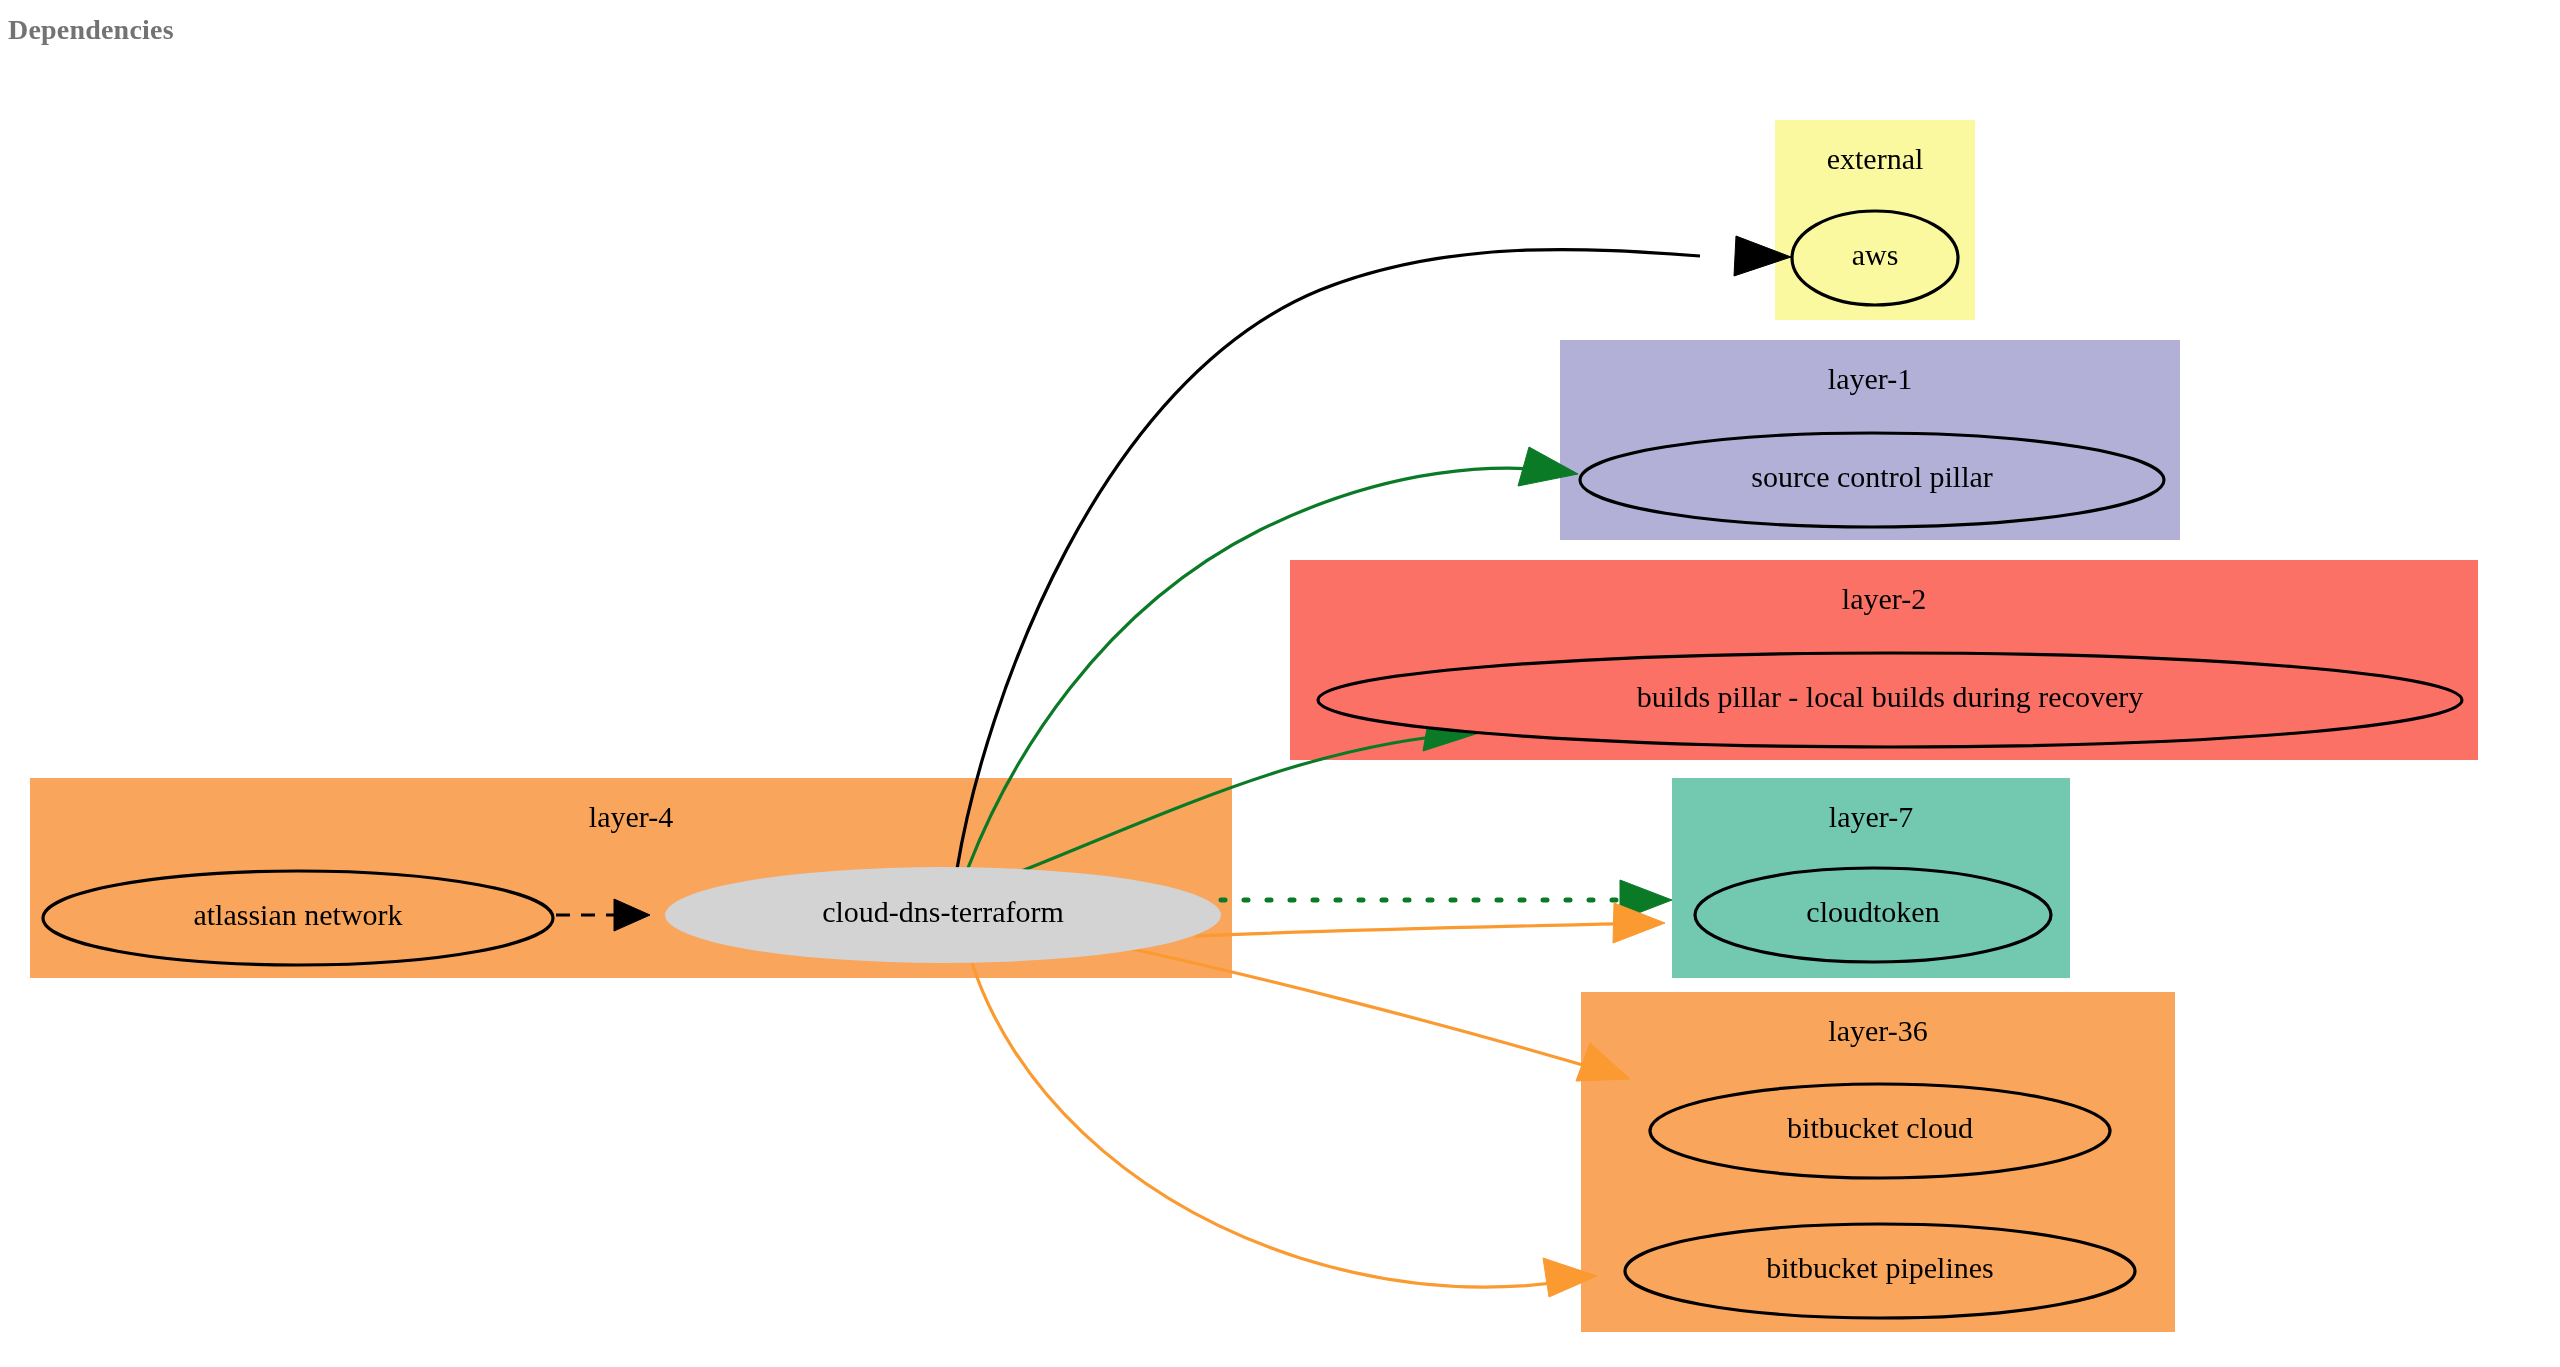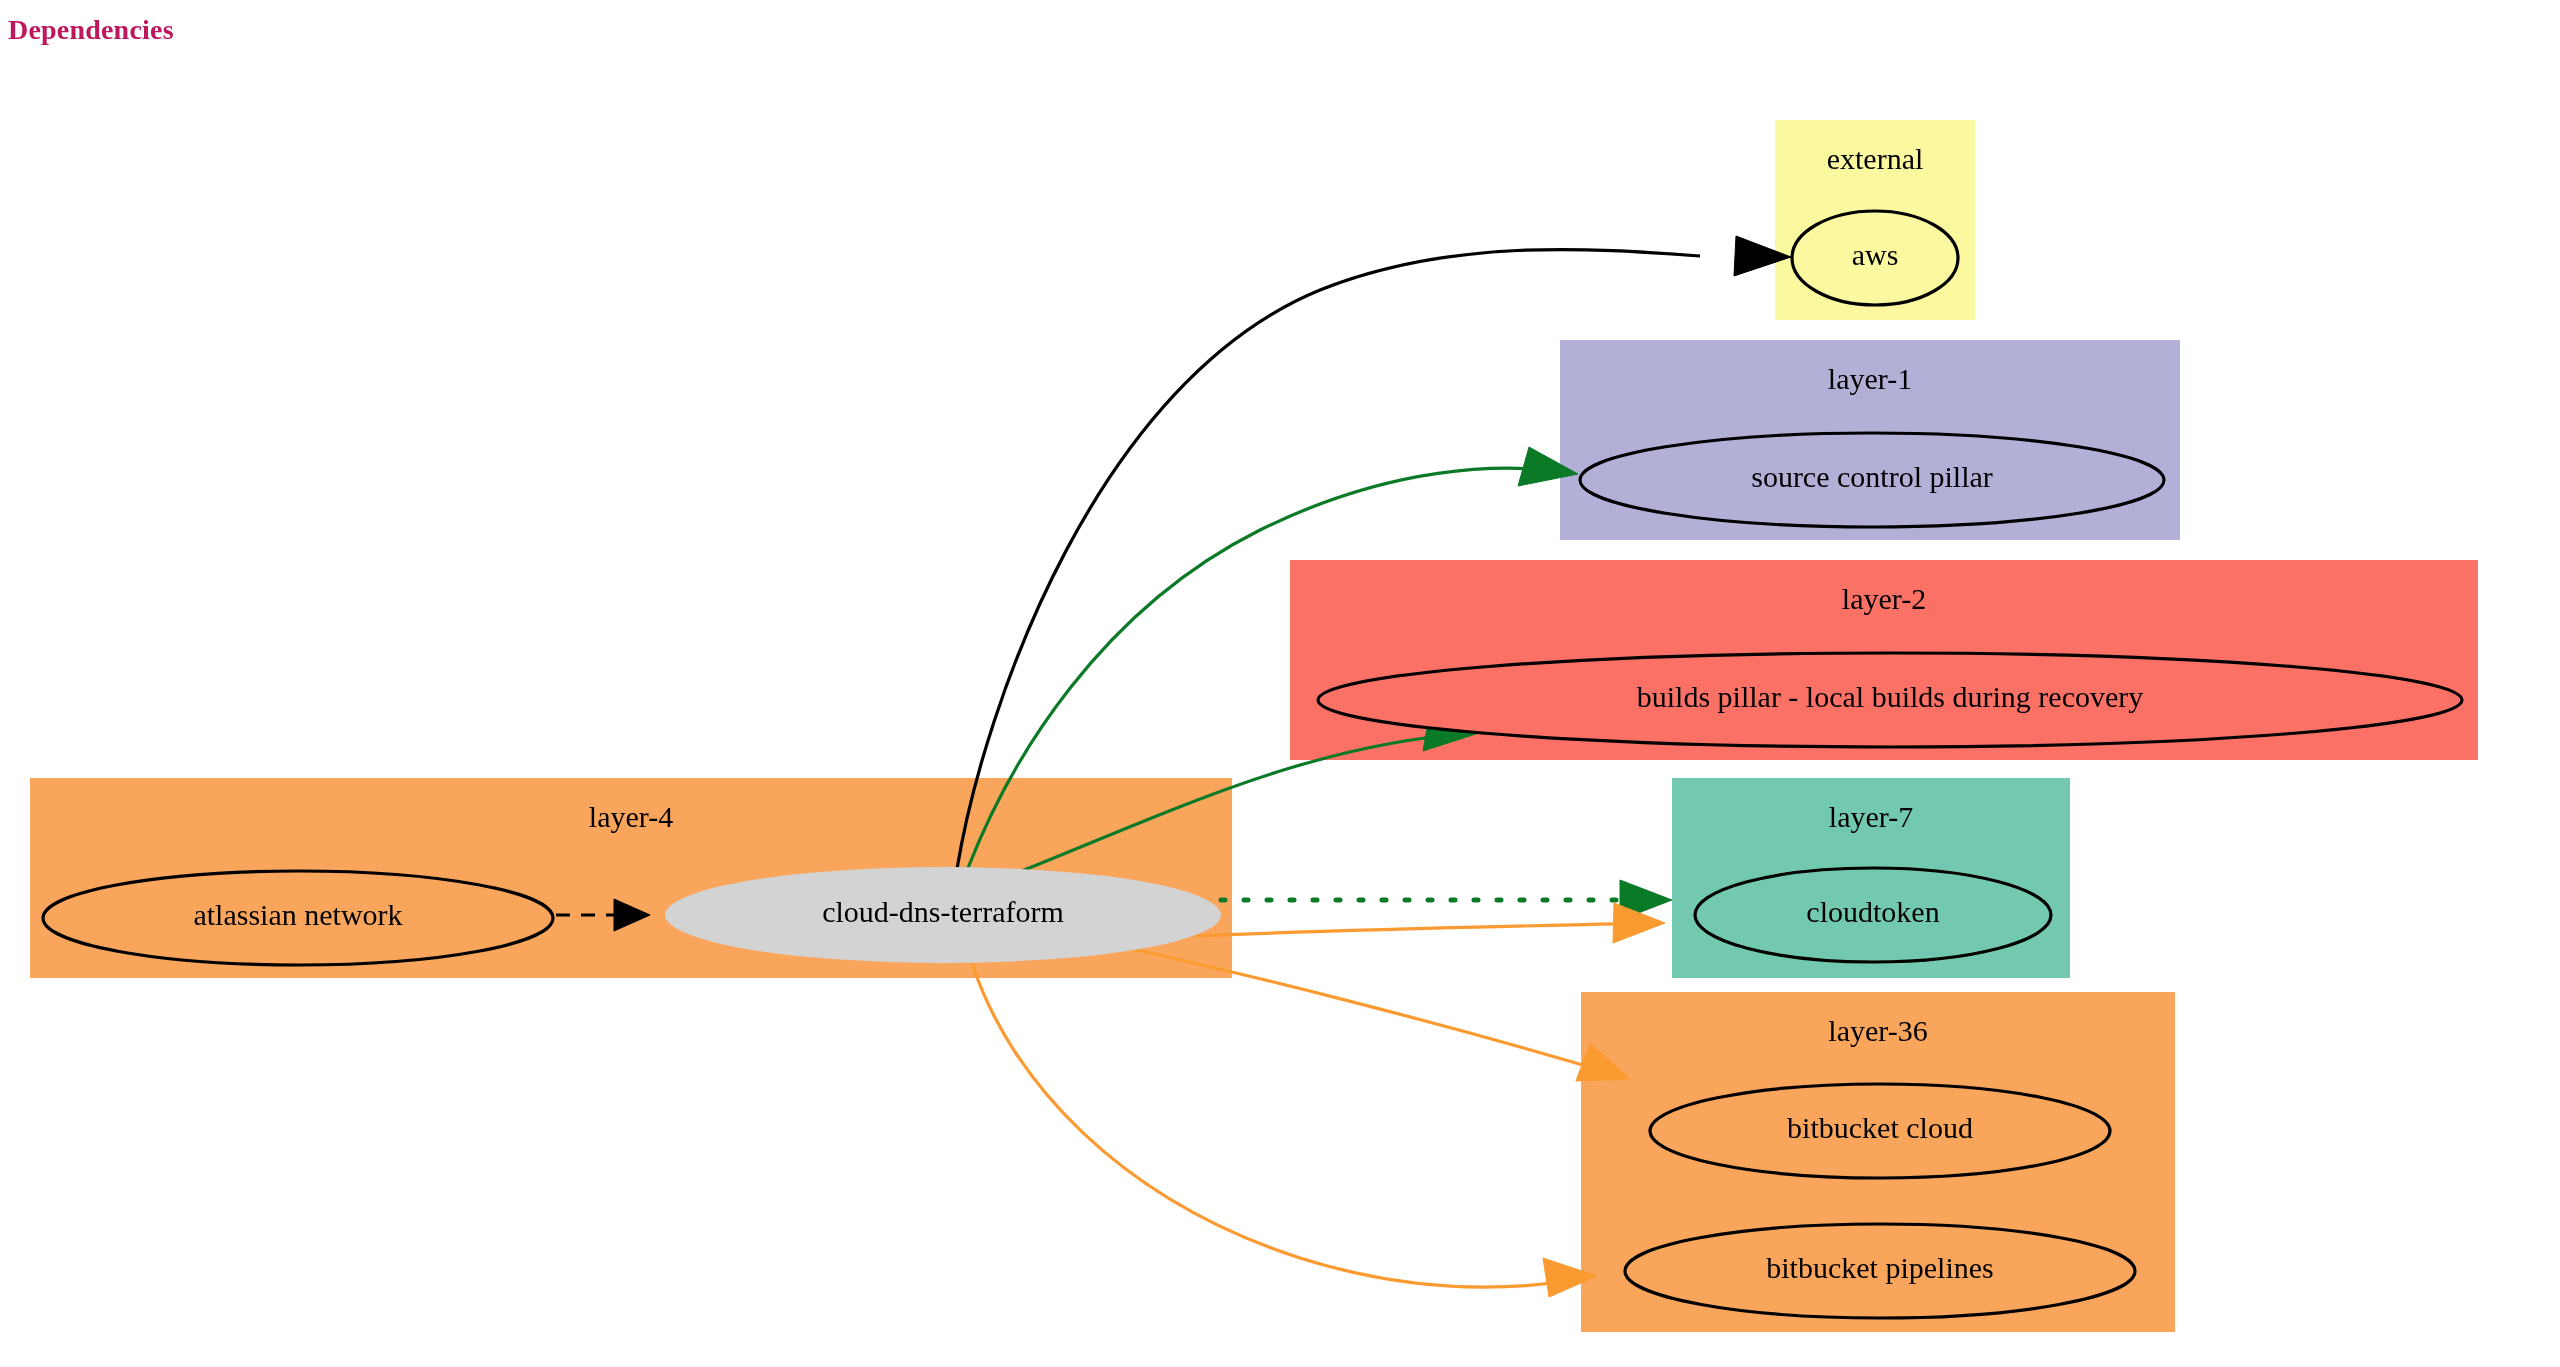--- a/index.html
+++ b/index.html
@@ -14,21 +14,21 @@
     overflow: hidden;
     position: relative;
   }
   #graph-title {
     position: absolute;
     left: 8px;
     top: 14px;
     font-family: "Liberation Serif", "DejaVu Serif", serif;
     font-weight: bold;
     font-size: 28px;
-    color: #be185d;
+    color: #737373;
     letter-spacing: 0.2px;
   }
   #graph-canvas {
     position: absolute;
     left: 0;
     top: 0;
     width: 2560px;
     height: 1367px;
   }
   .cluster-rect { stroke: none; }

